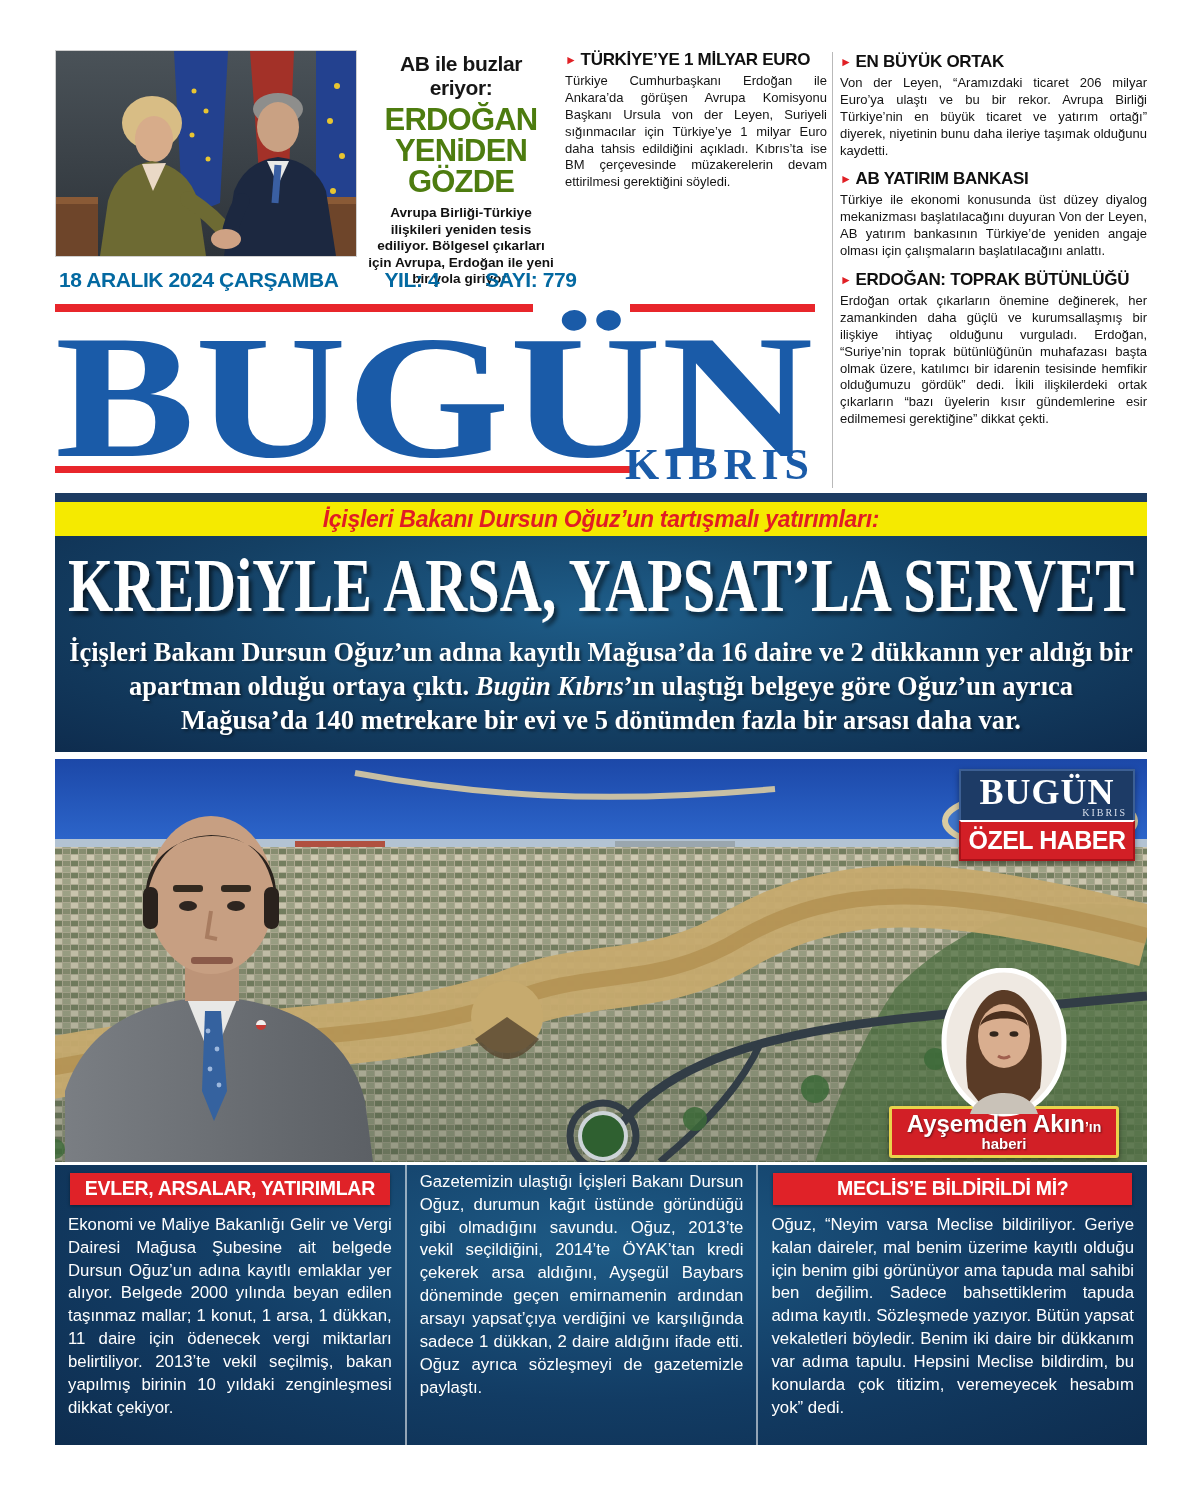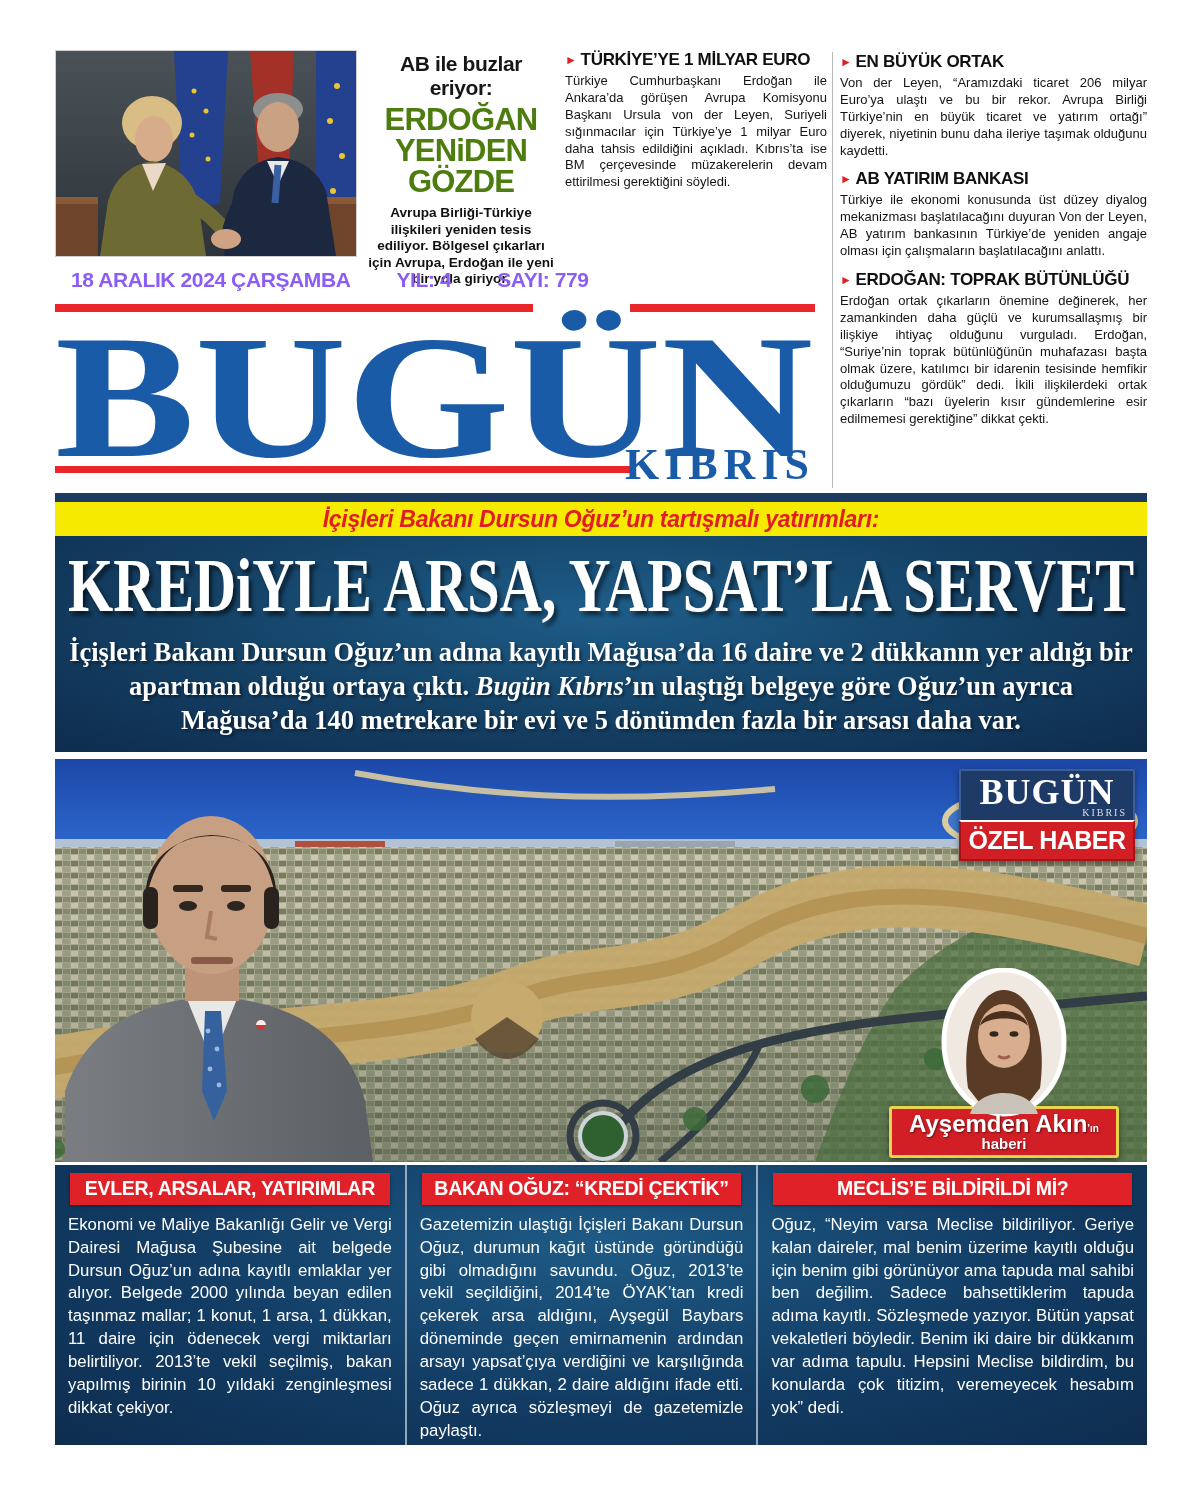--- a/index.html
+++ b/index.html
@@ -18,21 +18,21 @@
   .top-headline{width:188px;text-align:center;flex:none;padding-top:2px;}
   .kicker{font-size:21px;font-weight:bold;color:#161616;letter-spacing:-0.4px;}
   .th-title{font-size:31px;font-weight:800;line-height:1.0;color:#4d7c0f;margin:4px 0 8px;letter-spacing:-0.8px;}
   .th-deck{font-size:13.6px;font-weight:bold;line-height:1.22;color:#111;}
   .brief-a{width:262px;flex:none;}
 
   .brief h3{font-size:17px;font-weight:800;margin:0 0 3px;color:#101010;letter-spacing:-0.3px;}
   .brief .arrow{color:#e02025;font-size:12px;margin-right:4px;position:relative;top:-1px;}
   .brief p{font-size:13px;line-height:1.3;text-align:justify;margin:0 0 10px;color:#141414;}
 
-  .date-row{display:flex;gap:46px;margin:11px 16px 2px;color:#8b5cf6;font-weight:bold;
+  .date-row{display:flex;gap:46px;margin:11px 4px 2px;color:#0369a1;font-weight:bold;
             font-size:21px;letter-spacing:-0.4px;}
 
   .masthead{position:relative;height:196px;}
 
   
   .lead{margin-top:3px;}
   .navy-strip{height:9px;background:#1d3b61;}
   .banner{height:34px;background:#f5ea00;display:flex;align-items:center;justify-content:center;}
   .banner span{color:#e11c24;font-weight:bold;font-style:italic;font-size:23px;letter-spacing:-0.3px;}
   .lead-box{background:radial-gradient(ellipse at 50% 35%, #1e5d89 0%, #144064 55%, #0e2c4e 100%);
@@ -48,21 +48,21 @@
   .pl-top{background:#1d3b66;border:2px solid #3c5f94;border-bottom:none;padding:4px 6px 2px;}
   .pl-name{font-family:"Liberation Serif",serif;font-weight:bold;color:#fff;font-size:36px;line-height:.95;letter-spacing:1px;}
   .pl-region{font-family:"Liberation Serif",serif;color:#d8dfeb;font-size:10px;letter-spacing:2px;text-align:right;margin-top:-2px;}
   .pl-ozel{background:#d21f26;border:2px solid #a91118;border-top:2px solid #fff;padding:4px 2px;
            color:#fff;font-weight:800;font-size:25px;letter-spacing:-0.5px;}
   .reporter{position:absolute;right:28px;bottom:4px;z-index:3;width:230px;text-align:center;}
   .reporter svg{display:block;margin:0 auto -12px;}
   .byline-badge{background:#d21f26;border:3px solid #e9d44c;border-radius:3px;padding:2px 6px 4px;
                 box-shadow:0 2px 5px rgba(0,0,0,.5);}
   .bb-line1{color:#fff;font-weight:800;font-size:24px;line-height:1.05;text-shadow:1px 1px 2px rgba(0,0,0,.5);}
-  .bb-suffix{font-size:10px;font-weight:bold;}
+  .bb-suffix{font-size:14px;font-weight:bold;}
   .bb-line2{color:#fff;font-weight:bold;font-size:15px;line-height:1.0;text-shadow:1px 1px 2px rgba(0,0,0,.5);}
 
   
   .bottom-grid{display:flex;margin-top:3px;height:280px;
       background:radial-gradient(ellipse at 50% 28%, #1e5b86 0%, #123c64 55%, #0e2d4f 100%);}
   .story{flex:1;padding:6px 13px 0;}
   .story + .story{border-left:2px solid rgba(255,255,255,.55);}
   .story.wide{flex:1.12;}
   .story-header{background:#e02228;color:#fff;font-weight:800;font-size:19.5px;letter-spacing:-0.3px;
       text-align:center;padding:4px 4px 5px;margin:2px 2px 9px;box-shadow:0 1px 3px rgba(0,0,0,.4);}
@@ -282,21 +282,20 @@
         </div>
       </div>
     </div>
 
     <div class="bottom-grid">
       <div class="story">
         <div class="story-header">EVLER, ARSALAR, YATIRIMLAR</div>
         <p>Ekonomi ve Maliye Bakanlığı Gelir ve Vergi Dairesi Mağusa Şubesine ait belgede Dursun Oğuz’un adına kayıtlı emlaklar yer alıyor. Belgede 2000 yılında beyan edilen taşınmaz mallar; 1 konut, 1 arsa, 1 dükkan, 11 daire için ödenecek vergi miktarları belirtiliyor. 2013’te vekil seçilmiş, bakan yapılmış birinin 10 yıldaki zenginleşmesi dikkat çekiyor.</p>
       </div>
       <div class="story">
-        <div class="story-header">BAKAN OĞUZ: “KREDİ ÇEKTİK”</div>
         <p>Gazetemizin ulaştığı İçişleri Bakanı Dursun Oğuz, durumun kağıt üstünde göründüğü gibi olmadığını savundu. Oğuz, 2013’te vekil seçildiğini, 2014’te ÖYAK’tan kredi çekerek arsa aldığını, Ayşegül Baybars döneminde geçen emirnamenin ardından arsayı yapsat’çıya verdiğini ve karşılığında sadece 1 dükkan, 2 daire aldığını ifade etti. Oğuz ayrıca sözleşmeyi de gazetemizle paylaştı.</p>
       </div>
       <div class="story wide">
         <div class="story-header">MECLİS’E BİLDİRİLDİ Mİ?</div>
         <p>Oğuz, “Neyim varsa Meclise bildiriliyor. Geriye kalan daireler, mal benim üzerime kayıtlı olduğu için benim gibi görünüyor ama tapuda mal sahibi ben değilim. Sadece bahsettiklerim tapuda adıma kayıtlı. Sözleşmede yazıyor. Bütün yapsat vekaletleri böyledir. Benim iki daire bir dükkanım var adıma tapulu. Hepsini Meclise bildirdim, bu konularda çok titizim, veremeyecek hesabım yok” dedi.</p>
       </div>
     </div>
 
   </div>
 </div>

